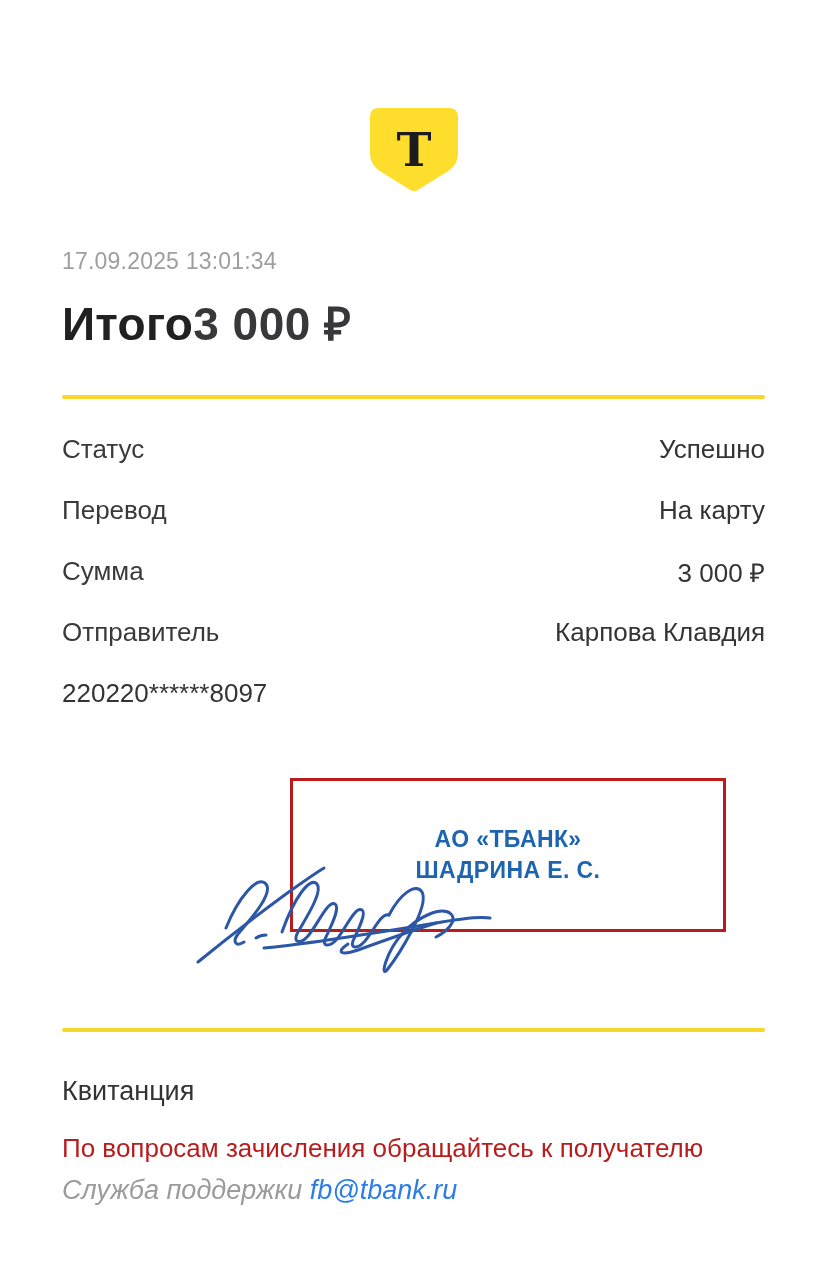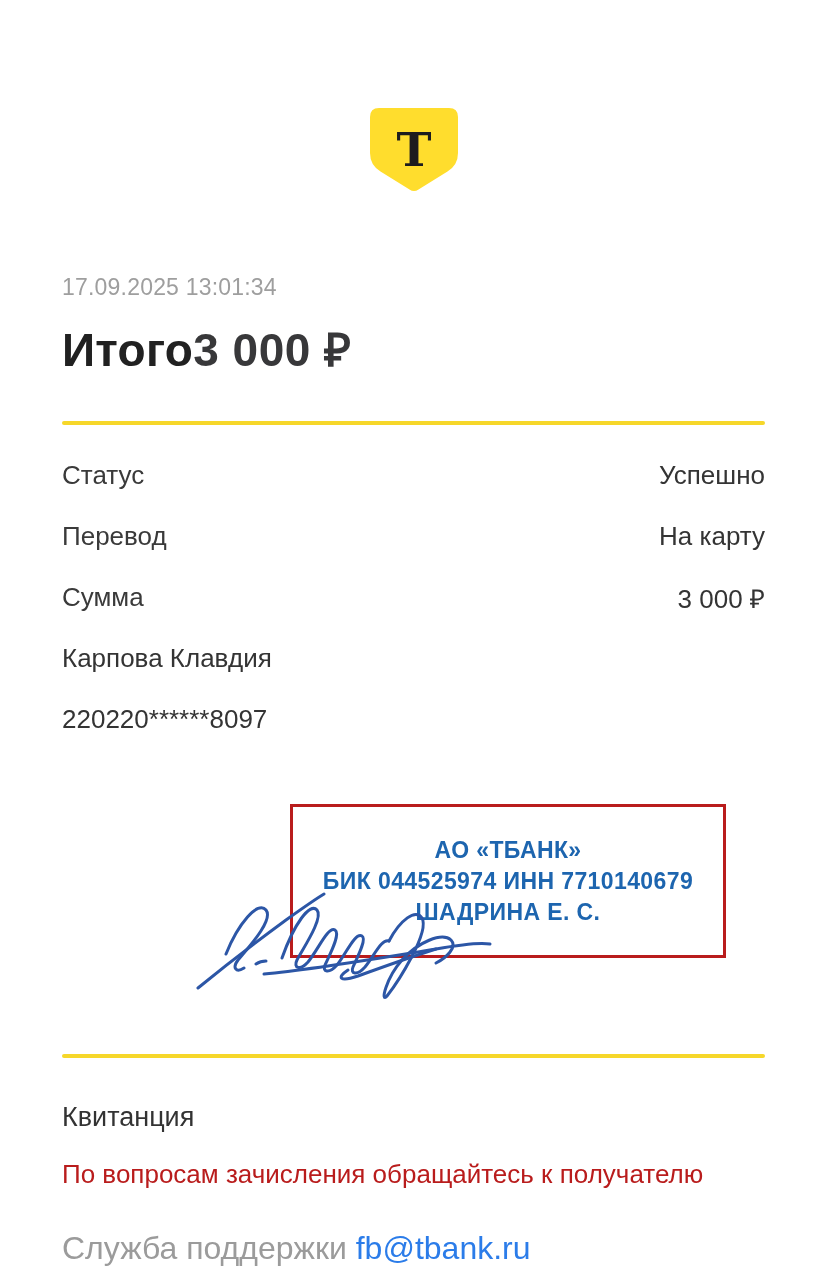--- a/index.html
+++ b/index.html
@@ -15,21 +15,21 @@
     overflow: hidden;
   }
   .inner { padding: 0 62px; }
 
   
   .logo-wrap { padding-top: 108px; text-align: center; }
   .logo-wrap svg { display: inline-block; }
 
   
   .datetime {
-    margin-top: 78px;
+    margin-top: 52px;
     font-size: 23px;
     color: #9e9e9e;
     letter-spacing: 0.2px;
   }
   .header-row {
     margin-top: 16px;
     display: flex;
     justify-content: flex-start;
     align-items: baseline;
   }
@@ -111,23 +111,24 @@
     flex-direction: column;
   }
   .receipt-number-label { margin-right: 14px; }
   .receipt-number-value { letter-spacing: 0.3px; }
   .note {
     margin-top: 26px;
     font-size: 26px;
     color: #b91c1c;
   }
   .support-row {
-    margin-top: 40px;
-    font-size: 32px;
+    margin-top: 11px;
+    font-size: 27px;
     color: #9b9b9b;
+    font-style: italic;
   }
   .support-link {
     color: #2b7ce9;
     text-decoration: none;
     cursor: pointer;
   }
 </style>
 </head>
 <body>
 
@@ -156,31 +157,31 @@
       </div>
       <div class="detail-row">
         <div class="detail-label">Перевод</div>
         <div class="detail-value">На карту</div>
       </div>
       <div class="detail-row">
         <div class="detail-label">Сумма</div>
         <div class="detail-value">3 000 ₽</div>
       </div>
       <div class="detail-row">
+        <div class="detail-label">Отправитель</div>
         <div class="detail-value">Карпова Клавдия</div>
       </div>
       <div class="detail-row">
         <div class="detail-value">220220******8097</div>
       </div>
     </div>
 
     <div class="stamp-area">
       <div class="stamp-box">
         <div class="stamp-line">АО «ТБАНК»</div>
-        <div class="stamp-line">БИК 044525974 ИНН 7710140679</div>
         <div class="stamp-line">ШАДРИНА Е. С.</div>
       </div>
       <svg class="signature" width="330" height="150" viewBox="0 0 330 150">
         <g fill="none" stroke="#2c56a6" stroke-width="3" stroke-linecap="round" stroke-linejoin="round">
 
           <path d="M8,130 C30,112 66,84 96,62 C110,52 124,42 134,36"></path>
 
           <path d="M36,96 C48,66 68,42 76,52 C84,62 58,90 48,102 C42,110 46,115 54,110"></path>
           <path d="M66,106 C69,104 73,103 76,103"></path>
 

